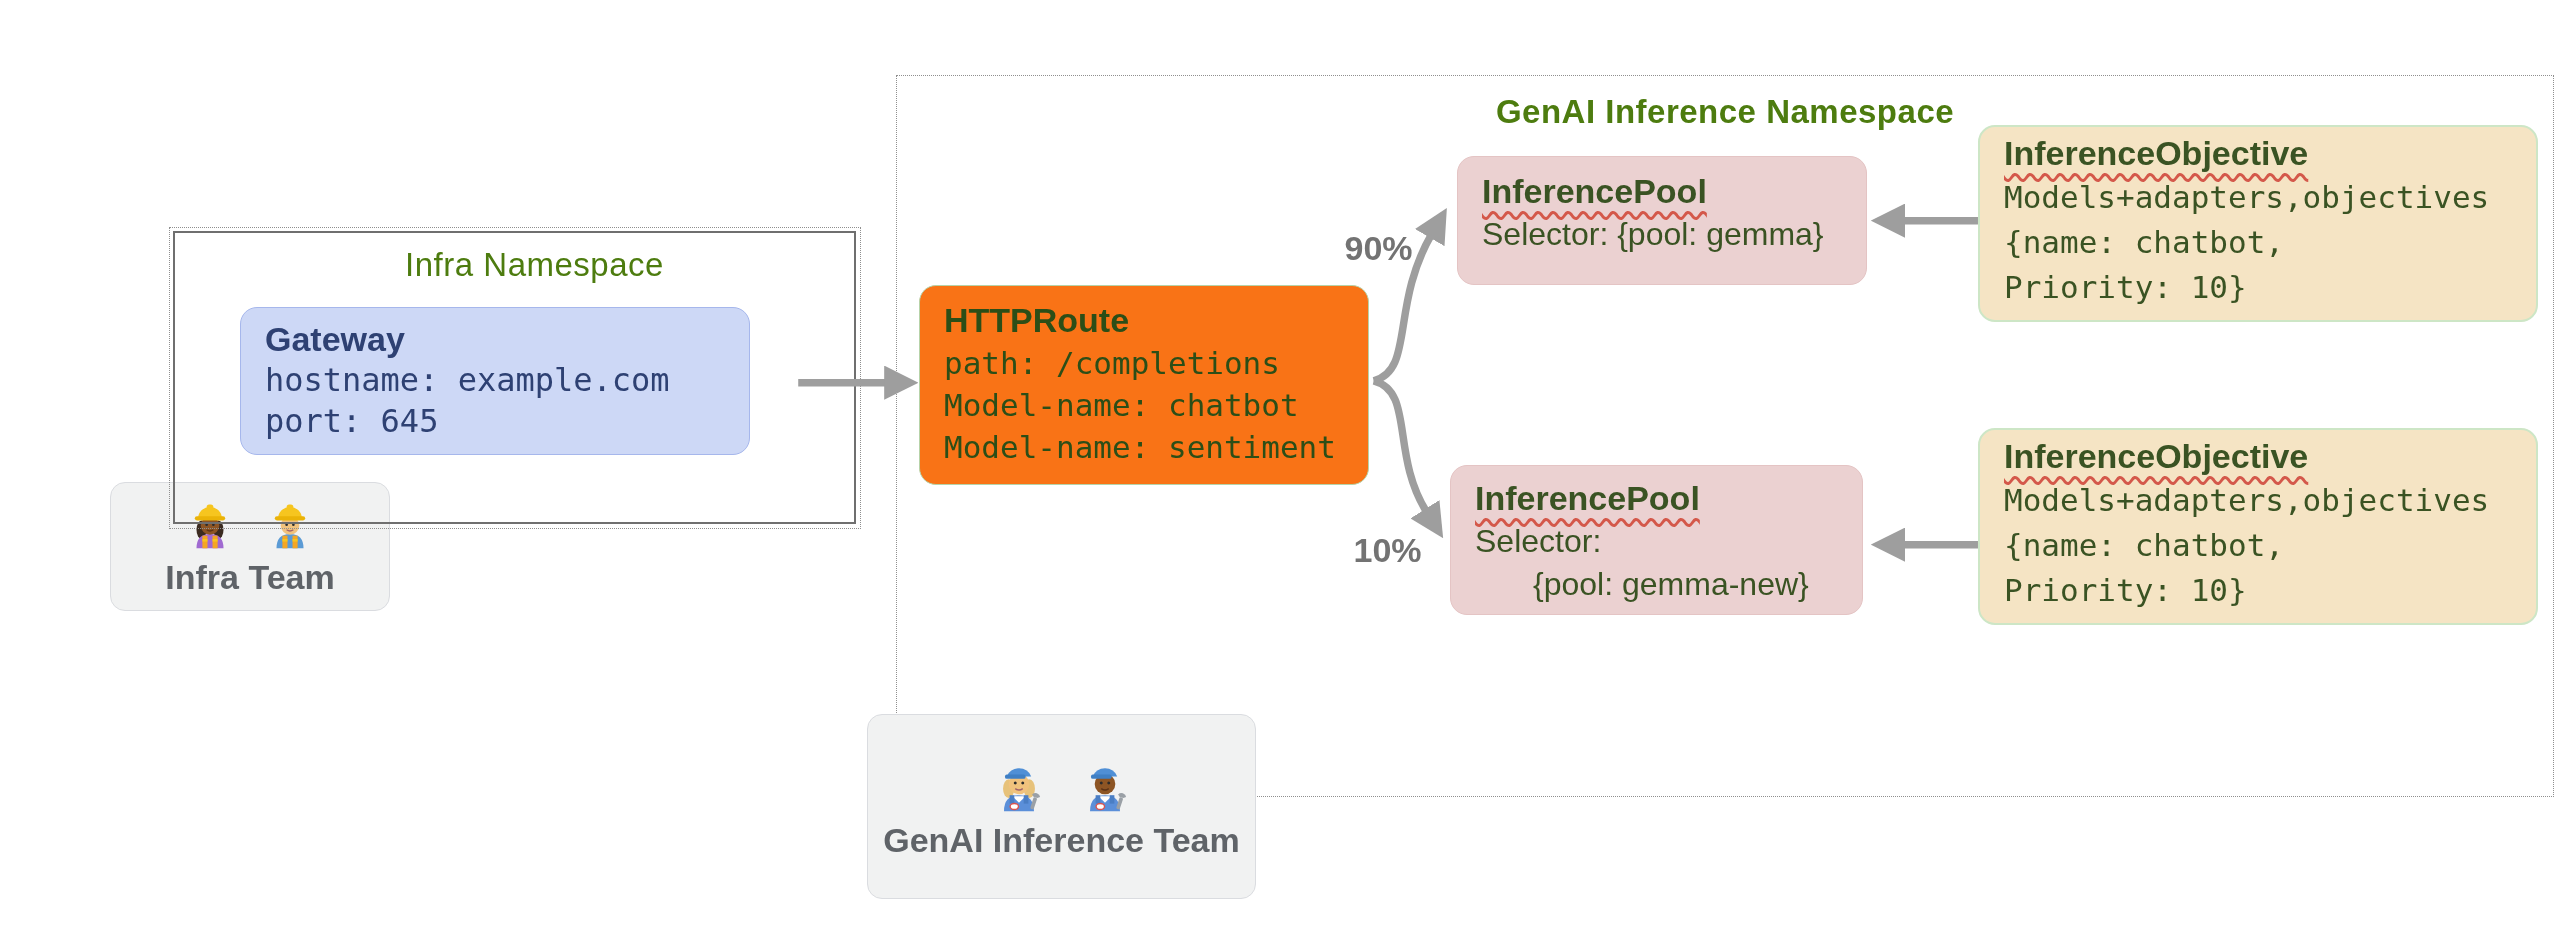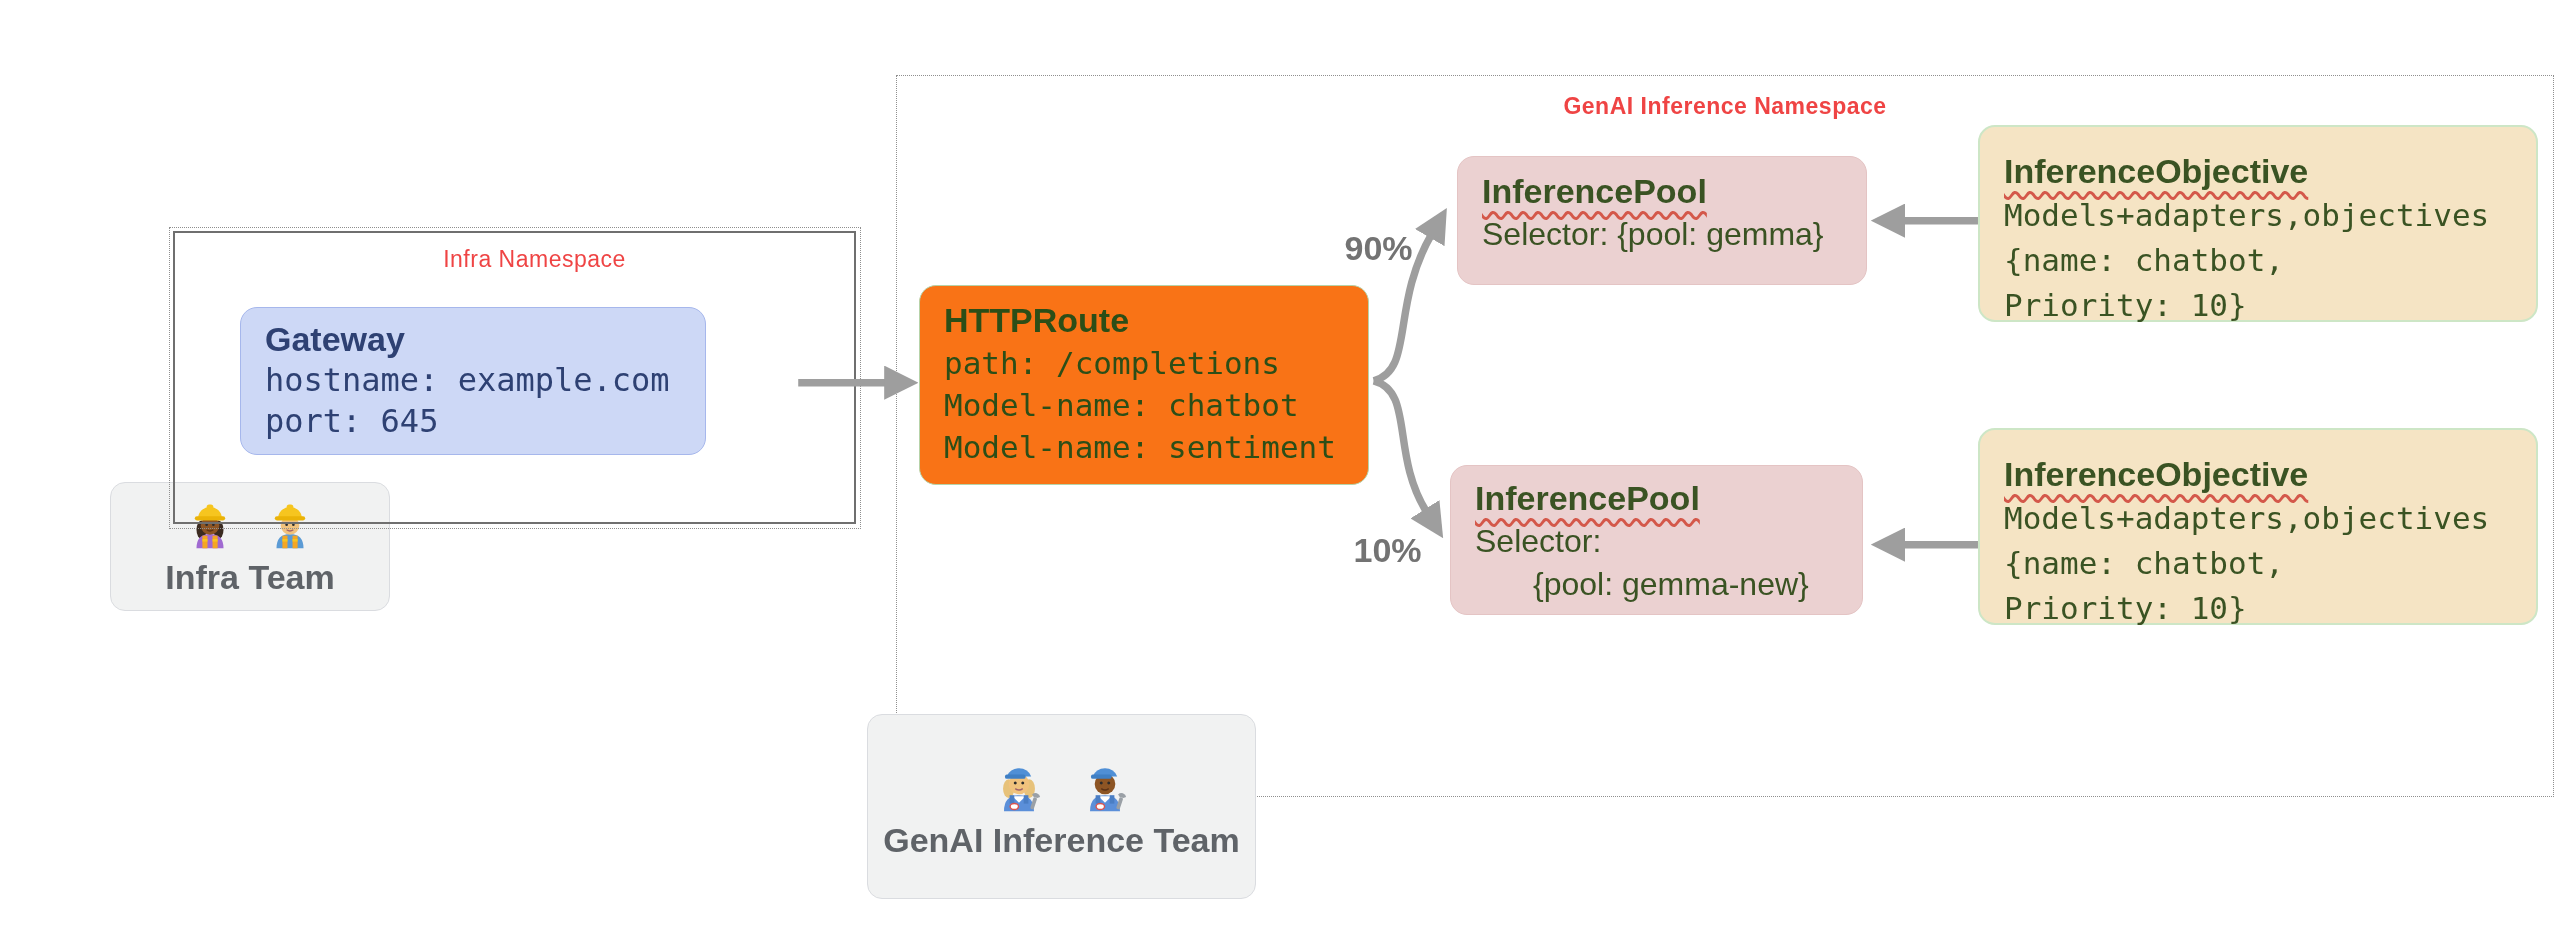--- a/index.html
+++ b/index.html
@@ -13,58 +13,58 @@
   
   .infra-ns {
     left:173px; top:231px; width:679px; height:289px;
     border:2.8px solid #6f6f6f; background:transparent; z-index:3;
   }
   .infra-ns::after {
     content:""; position:absolute; inset:-6.5px;
     border:1.9px dotted #8f8f8f; pointer-events:none;
   }
   .ns-title {
-    width:100%; text-align:center; color:#ef4444;
-    font-size:23px; letter-spacing:0.5px;
+    width:100%; text-align:center; color:#4d7c0f;
+    font-size:33px; letter-spacing:0.5px;
   }
   .infra-ns-title { left:0; top:13px;padding-left:20px; }
   .genai-ns {
     left:896px; top:75px; width:1656px; height:720px;
     border:1.9px dotted #8f8f8f; background:transparent; z-index:1;
   }
   .genai-ns-title { left:0; top:17px; font-weight:bold; }
 
   
   .resbox { border-radius:17px; box-sizing:border-box; padding:15px 24px; z-index:4; }
   .resbox .title { font-weight:bold; font-size:34px; line-height:43px; display:inline-block; }
   .resbox .code  { font-family:"DejaVu Sans Mono", monospace; font-size:31px; line-height:42px; white-space:pre; }
   .resbox .sans  { font-size:32px; line-height:43px; white-space:pre; }
 
   .gateway {
-    left:240px; top:307px; width:466px; height:148px;
+    left:240px; top:307px; width:510px; height:148px;
     background:#cdd8f6; border:1.9px solid #a6b7ec; color:#2e4173;
     padding-top:11.2px;
   }
   .gateway .code { font-size:32px; line-height:41px; }
   .gateway .title { line-height:41px; }
 
   .httproute {
     left:919px; top:285px; width:450px; height:200px;
     background:#f97316; border:1.9px solid #b6d3a9; color:#2c4e17;
     padding-top:13px;
   }
 
   .pool { background:#ebd1d1; border:0.9px solid #e4c4c4; color:#3a5323; }
   .pool-top    { left:1457px; top:156px; width:410px; height:129px; padding-top:13px; }
   .pool-bottom { left:1450px; top:465px; width:413px; height:150px; padding-top:11.2px; }
   .indent { padding-left:58px; }
 
   .objective {
     background:#f5e4c4; border:2.8px solid #cde6c6; color:#3a5323;
-    width:560px; height:197px; padding-top:23px;
+    width:560px; height:197px; padding-top:5px;
   }
   .objective-top    { left:1978px; top:125px; }
   .objective-bottom { left:1978px; top:428px; }
   .objective .code { line-height:45px; }
 
   .squiggle {
     text-decoration-line:underline;
     text-decoration-style:wavy;
     text-decoration-color:#d4584a;
     text-decoration-thickness:2.8px;

